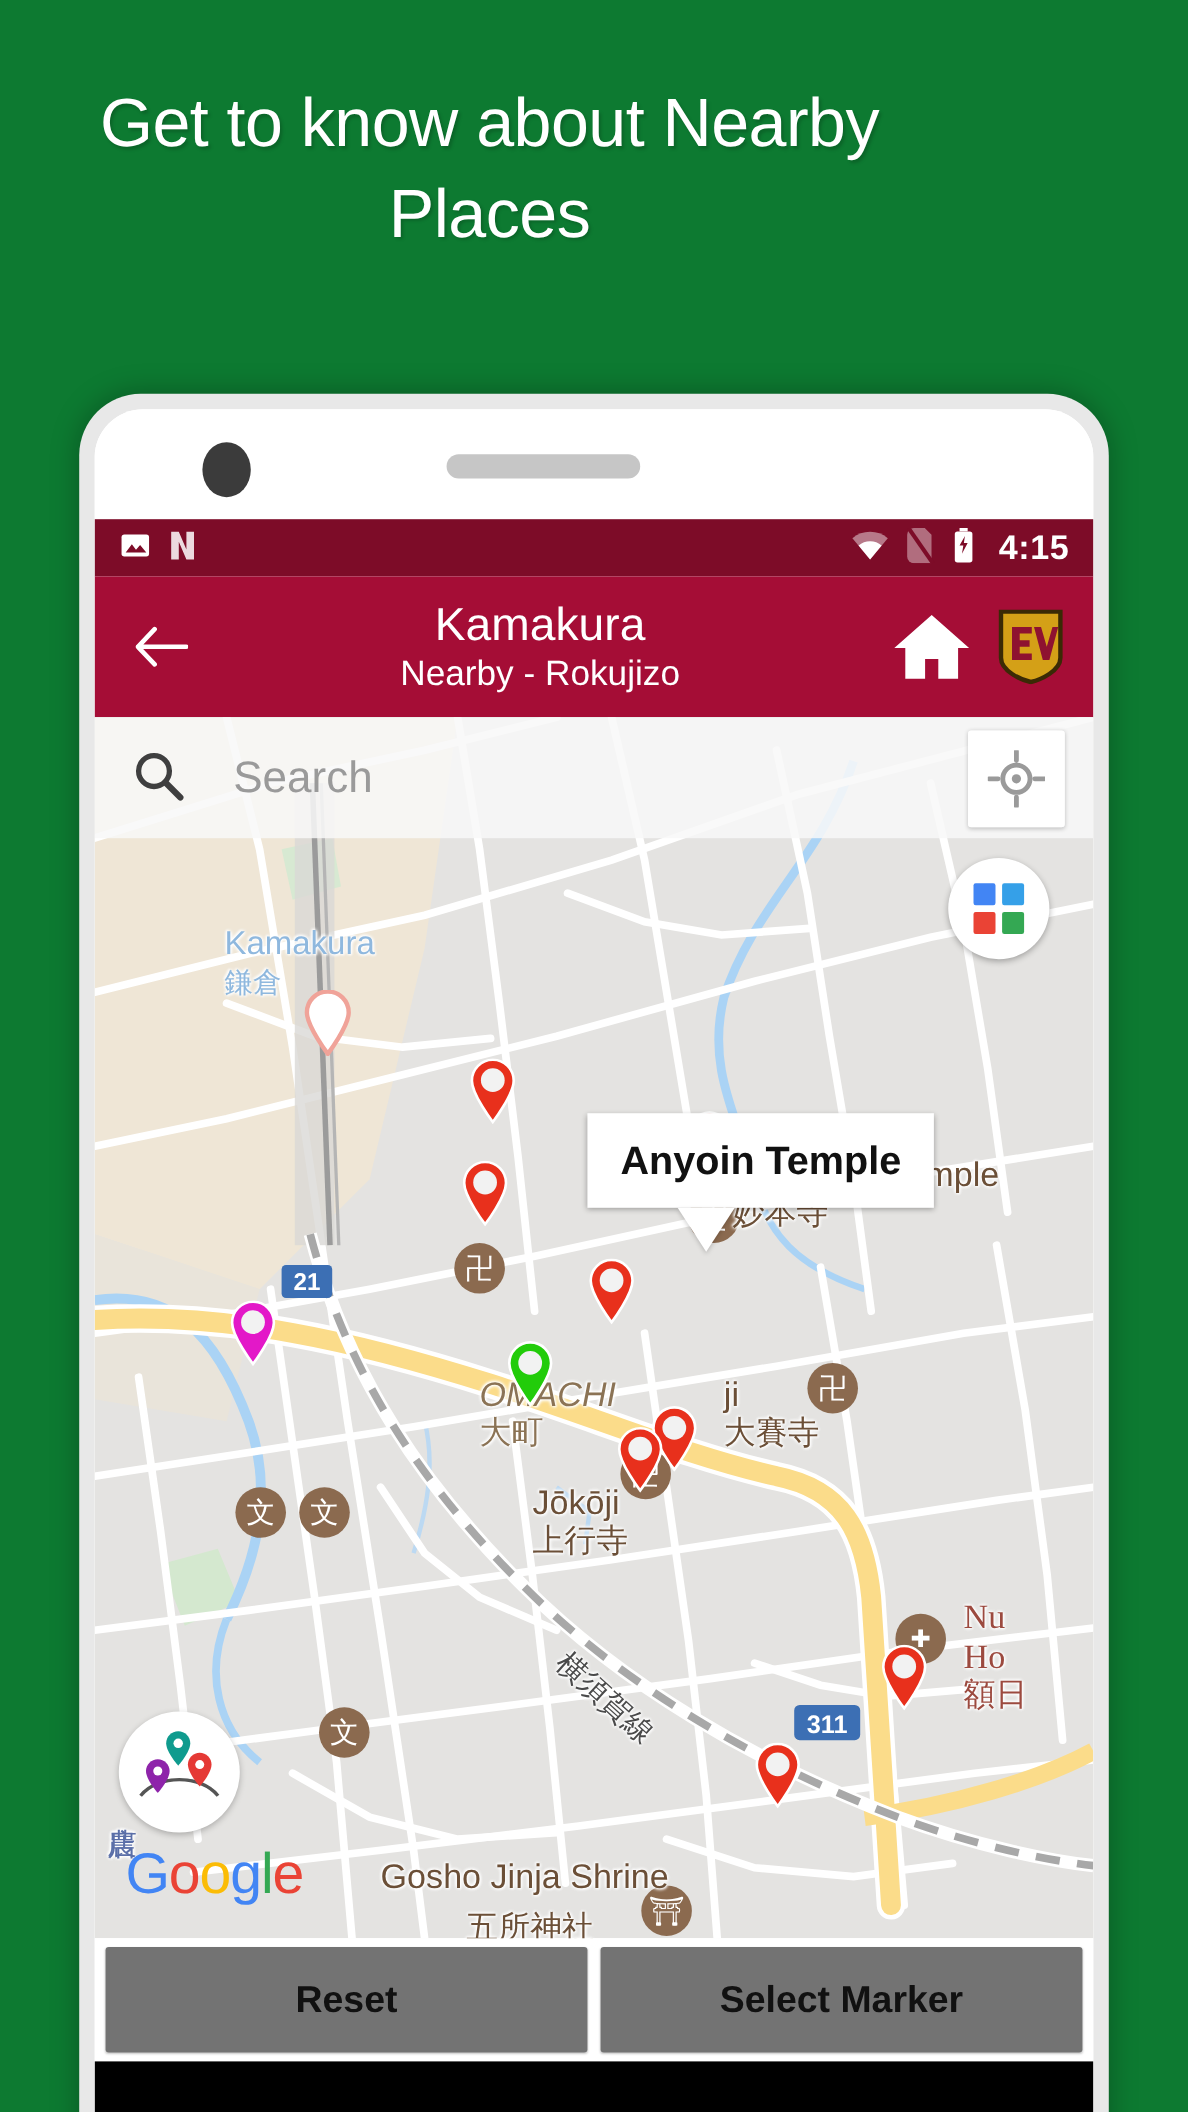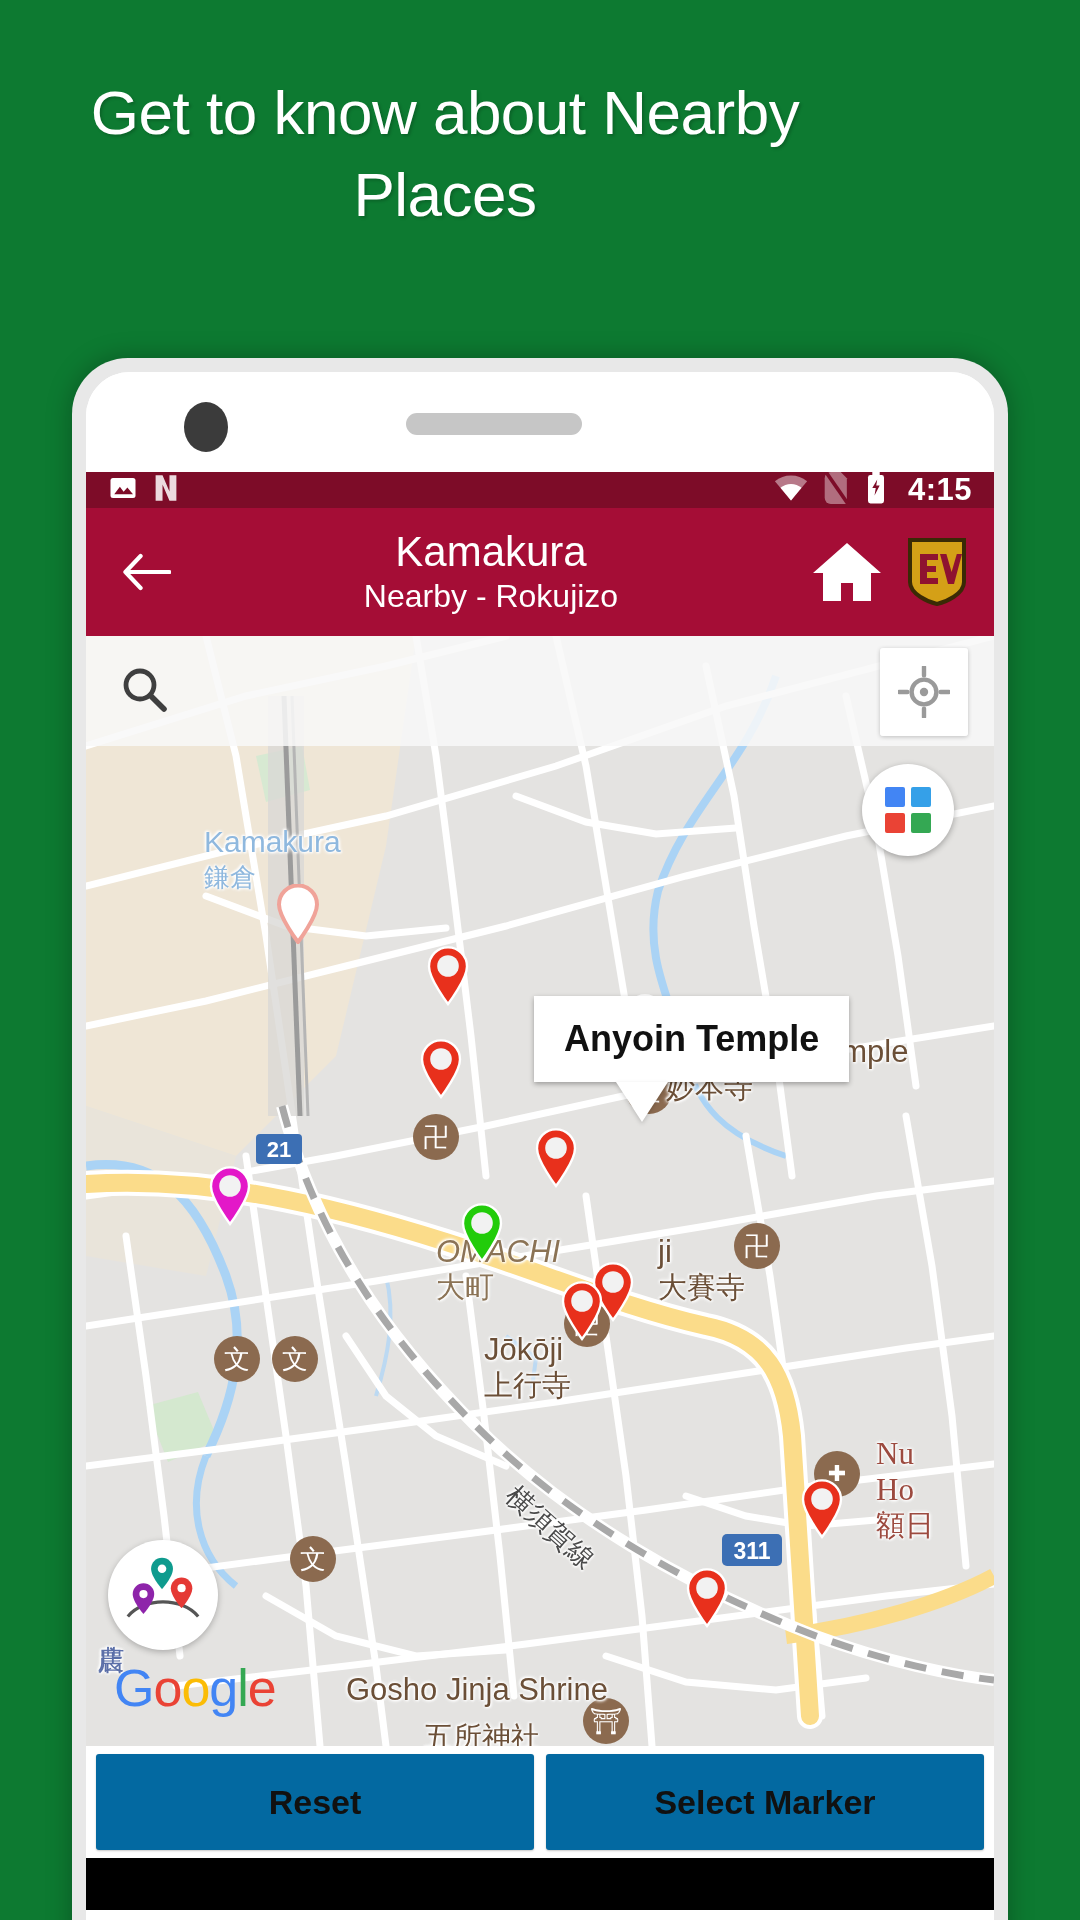--- a/index.html
+++ b/index.html
@@ -59,21 +59,21 @@
     position: absolute;
     left: 320px; top: 41px;
     width: 176px; height: 22px;
     border-radius: 11px;
     background: #c6c6c6;
   }
 
   
   #status-bar {
     position: relative;
-    height: 36px;
+    height: 52px;
     background: #7d0c28;
     color: #ffffff;
     display: flex; align-items: center;
     padding: 0 22px;
   }
   .status-left { display: flex; align-items: center; gap: 14px; }
   .status-right { margin-left: auto; display: flex; align-items: center; gap: 16px; }
   .sb-glyph { display: block; }
   #status-time {
     font-size: 31px; font-weight: 700; color: #ffffff;
@@ -255,21 +255,21 @@
   #bottom-bar {
     position: relative;
     height: 112px;
     background: #ffffff;
     display: flex; align-items: stretch;
     padding: 8px 10px;
     gap: 12px;
   }
   .bottom-btn {
     flex: 1 1 0;
-    background: #0369a1;
+    background: #737373;
     border: none;
     border-radius: 3px;
     box-shadow: 0 1px 2px rgba(0,0,0,0.22);
     font-family: "Liberation Sans", sans-serif;
     font-size: 34px; font-weight: 700;
     color: #111111;
     display: flex; align-items: center; justify-content: center;
   }
 
   
@@ -540,20 +540,21 @@
         <div id="info-window-tail"></div>
       </div>
 
       <div id="search-bar">
         <span id="search-icon">
           <svg width="48" height="48" viewBox="0 0 24 24">
               <circle cx="10" cy="10" r="7" fill="none" stroke="#3f3f3f" stroke-width="2.4"></circle>
               <path d="M15.2 15.2L22 22" stroke="#3f3f3f" stroke-width="2.8" stroke-linecap="round"></path>
             </svg>
         </span>
+        <input id="search-input" type="text" readonly="" placeholder="Search" style="">
       </div>
 
       <div id="my-location-button">
         <svg width="52" height="52" viewBox="0 0 26 26">
           <circle cx="13" cy="13" r="6.2" fill="none" stroke="#9a9a9a" stroke-width="2.2"></circle>
           <circle cx="13" cy="13" r="2.1" fill="#9a9a9a"></circle>
           <path d="M13 0.5v4.2M13 21.3v4.2M0.5 13h4.2M21.3 13h4.2" stroke="#9a9a9a" stroke-width="2.2" stroke-linecap="round"></path>
         </svg>
       </div>
 

